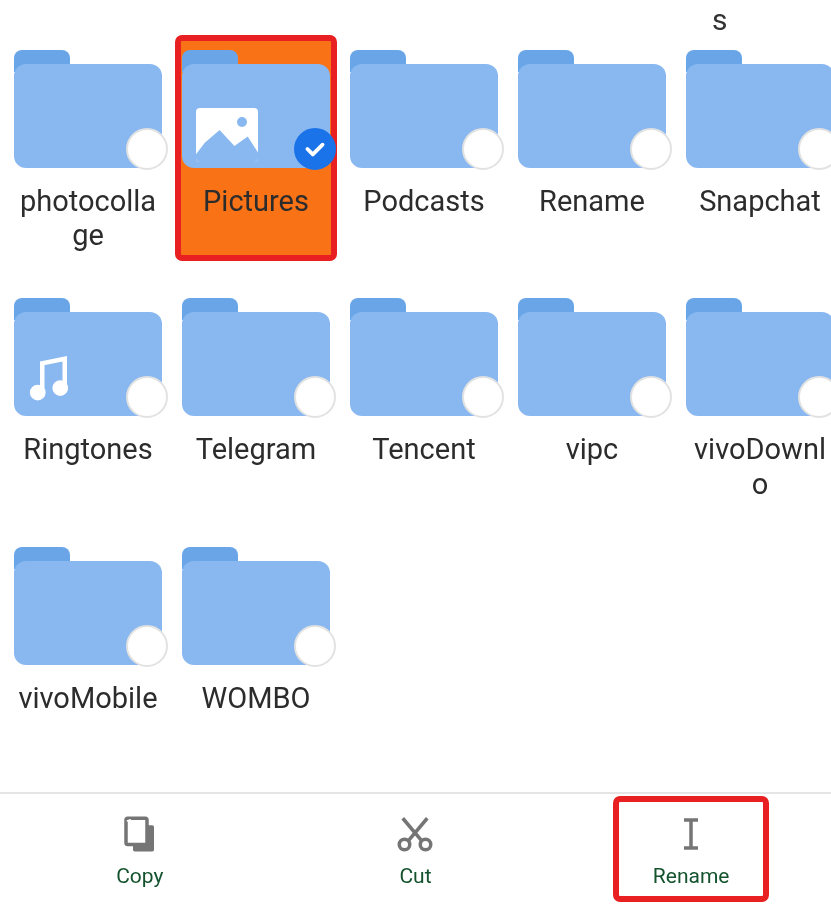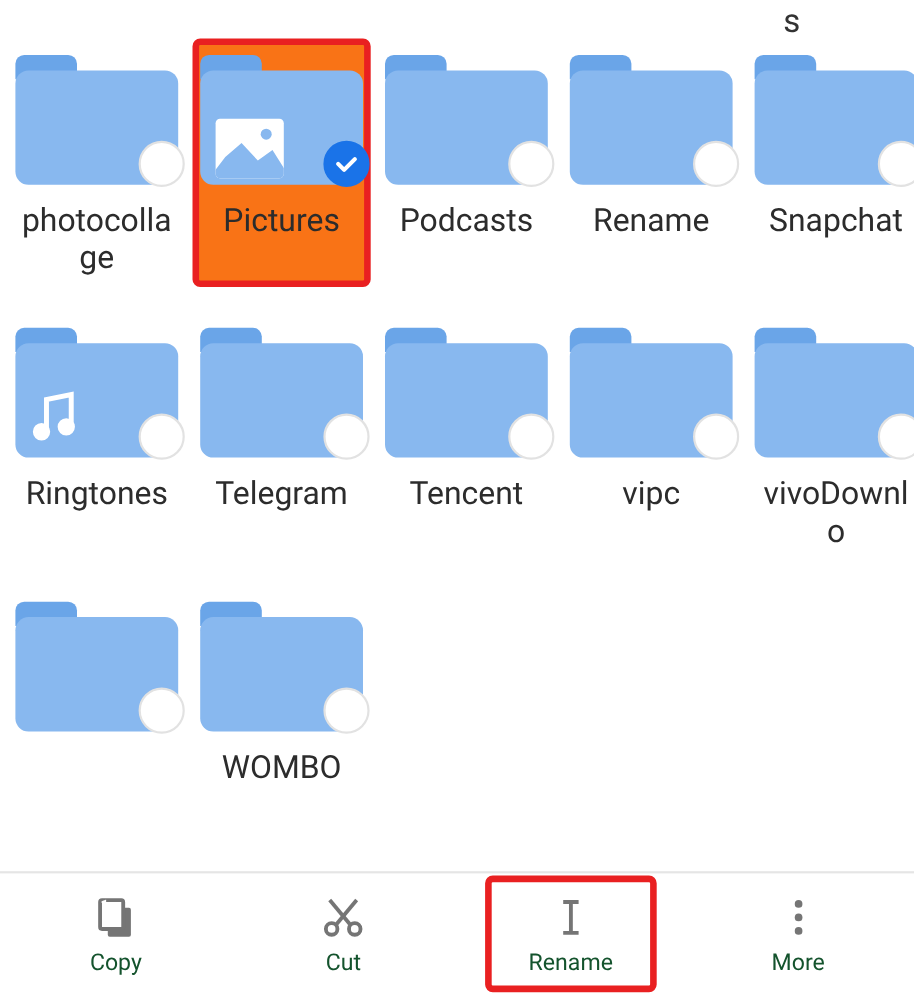--- a/index.html
+++ b/index.html
@@ -292,20 +292,21 @@
       <div class="folder-label">vivoDownlo</div>
     </div>
     <div class="folder-item">
       <div class="folder-icon-wrap">
         <div class="folder-shape">
           <div class="folder-tab"></div>
           <div class="folder-body"></div>
           <div class="check-circle"></div>
         </div>
       </div>
+      <div class="folder-label">vivoMobile</div>
     </div>
     <div class="folder-item">
       <div class="folder-icon-wrap">
         <div class="folder-shape">
           <div class="folder-tab"></div>
           <div class="folder-body"></div>
           <div class="check-circle"></div>
         </div>
       </div>
       <div class="folder-label">WOMBO</div>
@@ -337,23 +338,13 @@
     <div class="action highlighted">
       <div class="action-icon">
         <svg width="42" height="46" viewBox="0 0 24 24" fill="none" stroke="#757575" stroke-width="2">
           <line x1="12" y1="4" x2="12" y2="20"></line>
           <line x1="8" y1="4" x2="16" y2="4"></line>
           <line x1="8" y1="20" x2="16" y2="20"></line>
         </svg>
       </div>
       <div class="action-label">Rename</div>
     </div>
-    <div class="action">
-      <div class="action-icon">
-        <svg width="42" height="42" viewBox="0 0 24 24" fill="#757575">
-          <circle cx="12" cy="5" r="2"></circle>
-          <circle cx="12" cy="12" r="2"></circle>
-          <circle cx="12" cy="19" r="2"></circle>
-        </svg>
-      </div>
-      <div class="action-label">More</div>
-    </div>
   </div>
 
 </body></html>

